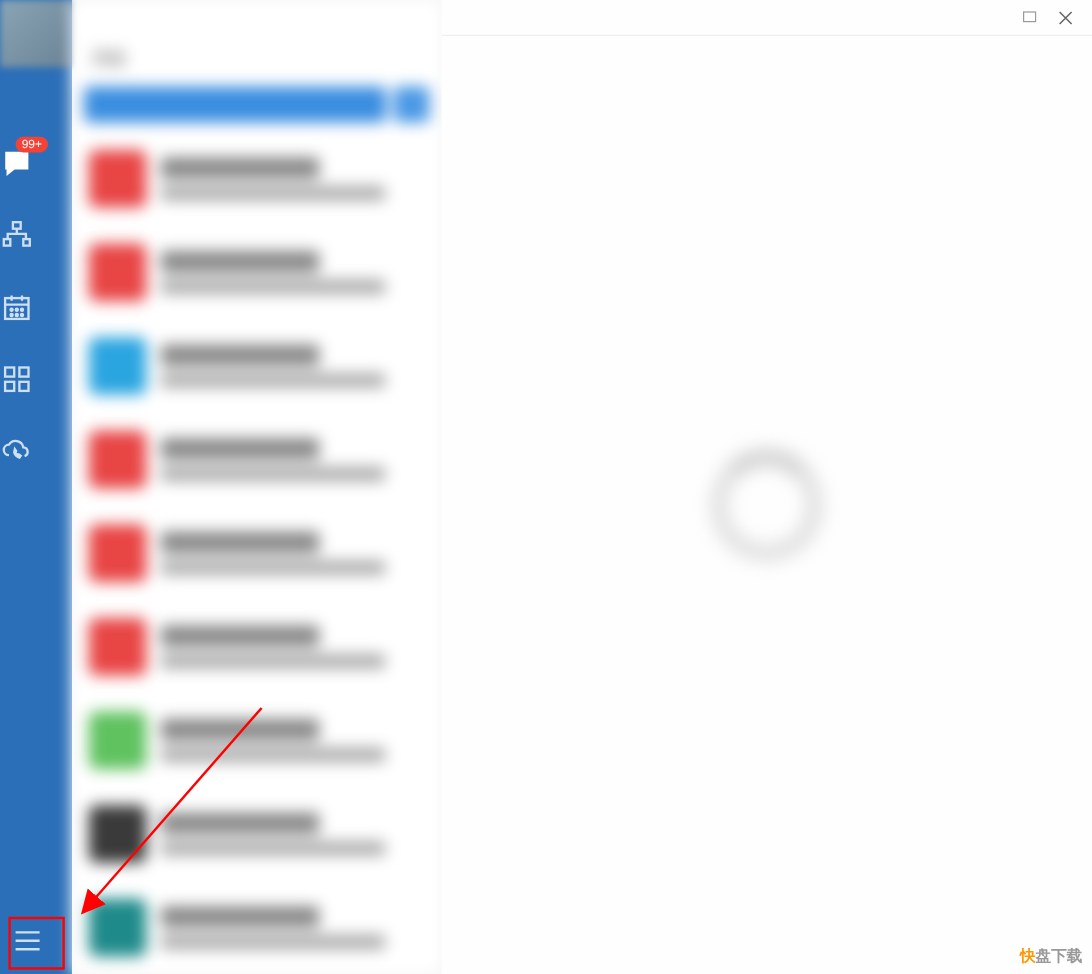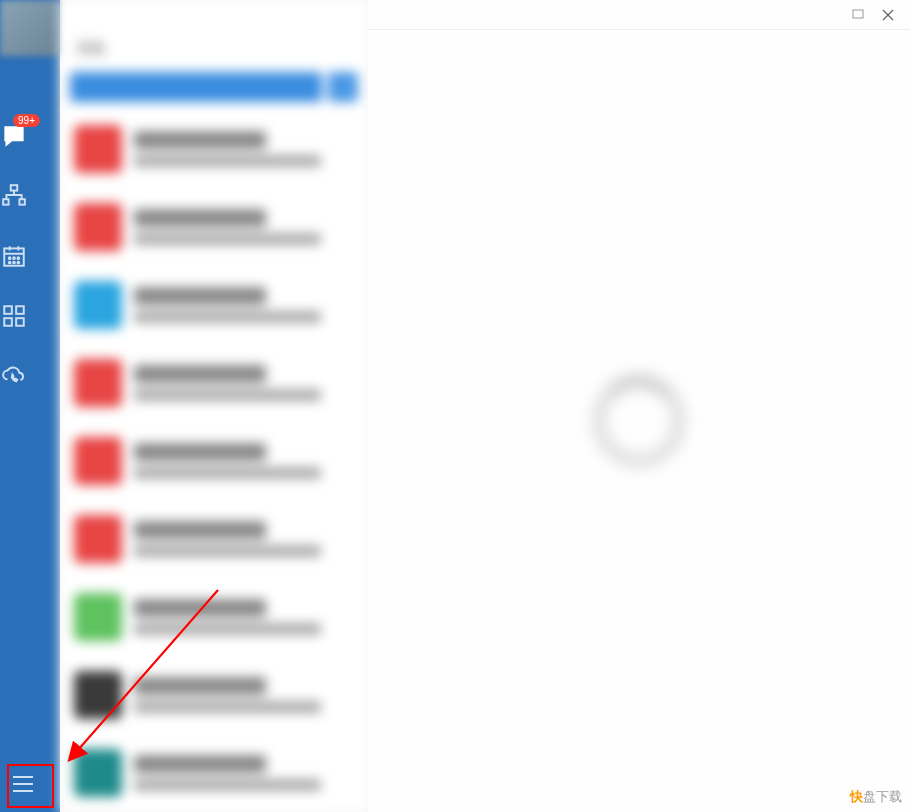--- a/index.html
+++ b/index.html
@@ -185,21 +185,21 @@
     }
     .watermark {
       position: absolute;
       right: 8px;
       bottom: 6px;
       font-size: 13px;
       color: #ff9800;
       font-weight: 600;
       z-index: 60;
     }
-    .watermark .gray { color: #999; font-weight: 400; }
+    .watermark .gray { color: #999; font-weight: 700; }
   </style>
 </head>
 <body>
 
 <div class="sidebar">
   <div class="avatar"></div>
 
   <div class="nav-icon">
     <svg class="icon-svg" width="26" height="26" viewBox="0 0 24 24">
       <path d="M4 4h16v12H10l-5 4v-4H4z" fill="#fff" stroke="#fff"></path>

